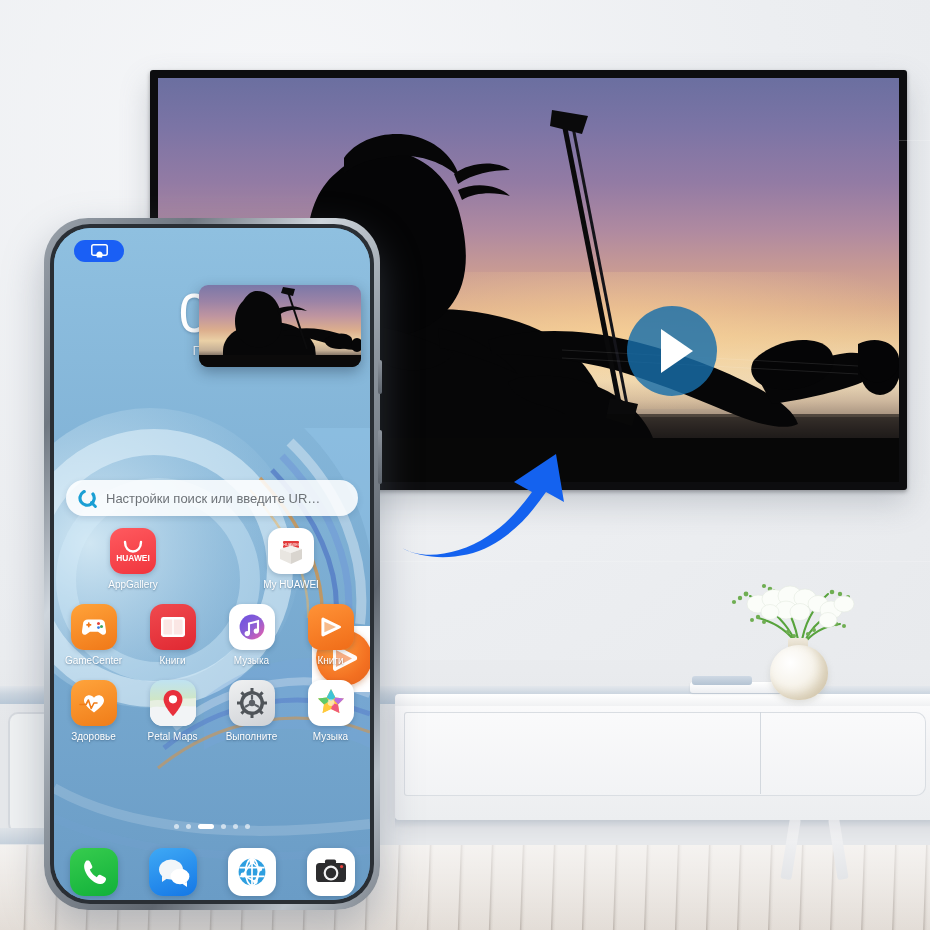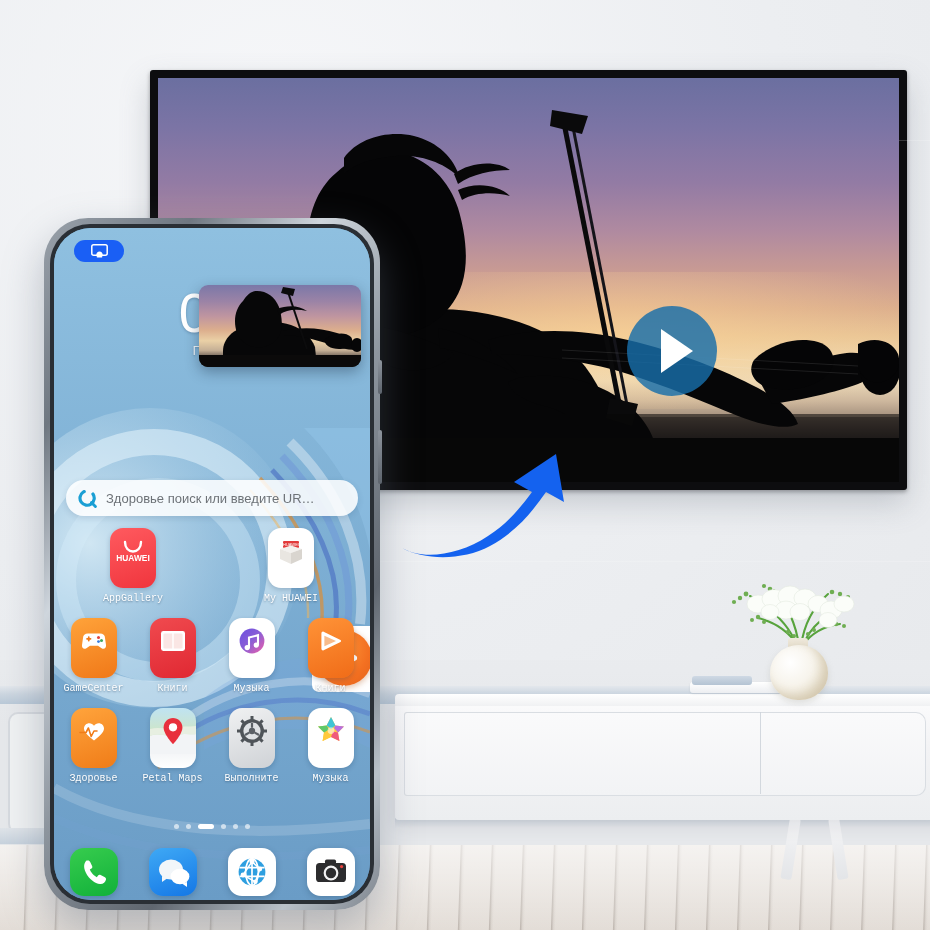--- a/index.html
+++ b/index.html
@@ -121,24 +121,24 @@
   
   .searchbar{position:absolute;left:12px;top:252px;width:292px;height:36px;border-radius:18px;
     background:rgba(255,255,255,.86);display:flex;align-items:center;padding:0 12px;box-sizing:border-box;
     box-shadow:0 2px 6px rgba(30,60,90,.14);}
   .search-ph{font-size:13px;color:#6d7277;margin-left:9px;white-space:nowrap;overflow:hidden;}
 
   
   .grid{position:absolute;left:0;top:300px;width:316px;}
   .row{display:flex;justify-content:space-around;margin-bottom:14px;}
   .app{width:62px;text-align:center;}
-  .app-ico{width:46px;height:60px;border-radius:13px;margin:0 auto;position:relative;overflow:hidden;
+  .app-ico{width:46px;height:46px;border-radius:13px;margin:0 auto;position:relative;overflow:hidden;
     box-shadow:0 2px 5px rgba(20,50,80,.22);}
   .app-lbl{font-size:10px;color:#ffffff;margin-top:5px;white-space:nowrap;
-    text-shadow:0 1px 2px rgba(30,60,90,.5);font-family:Liberation Mono, monospace;}
+    text-shadow:0 1px 2px rgba(30,60,90,.5);}
 
   
   .dots{position:absolute;left:0;top:596px;width:316px;display:flex;justify-content:center;align-items:center;gap:7px;}
   .dot{width:5px;height:5px;border-radius:50%;background:rgba(255,255,255,.62);}
   .dot.active{width:16px;border-radius:3px;background:#ffffff;}
 
   
   .dock{position:absolute;left:0;top:620px;width:316px;display:flex;justify-content:space-around;}
   .dock-ico{width:48px;height:48px;border-radius:14px;position:relative;overflow:hidden;
     box-shadow:0 2px 6px rgba(20,50,80,.25);}
@@ -380,21 +380,21 @@
                  L21,16 C20.3,15.4 19.7,15 19,15 Z" fill="#ffffff" opacity="0.97"></path>
         <path d="M20,20 L36,28.5 L20,37 Z" fill="#f37021" opacity="0.55"></path>
       </svg>
     </div>
 
     <div class="searchbar">
       <svg width="19" height="19" viewBox="0 0 24 24">
         <circle cx="11.5" cy="11.5" r="9" fill="none" stroke="#1a9fd4" stroke-width="4" stroke-linecap="round" stroke-dasharray="44 14" transform="rotate(-35 11.5 11.5)"></circle>
         <path d="M17,17 L22,22" stroke="#1a9fd4" stroke-width="3.6" stroke-linecap="round"></path>
       </svg>
-      <div class="search-ph">Здоровье поиск или введите UR…</div>
+      <div class="search-ph">Настройки поиск или введите UR…</div>
     </div>
 
     <div class="grid">
 
       <div class="row">
         <div class="app">
           <div class="app-ico" style="background:linear-gradient(160deg,#ff5a5f,#f0353d);">
             <svg width="46" height="46" viewBox="0 0 46 46">
                 <path d="M15,14 C15,20 18.6,23.5 23,23.5 C27.4,23.5 31,20 31,14" fill="none" stroke="#fff" stroke-width="2.4" stroke-linecap="round"></path>
               <text x="23" y="33" font-size="8.4" font-weight="bold" fill="#fff" text-anchor="middle" font-family="Liberation Sans, sans-serif">HUAWEI</text>

